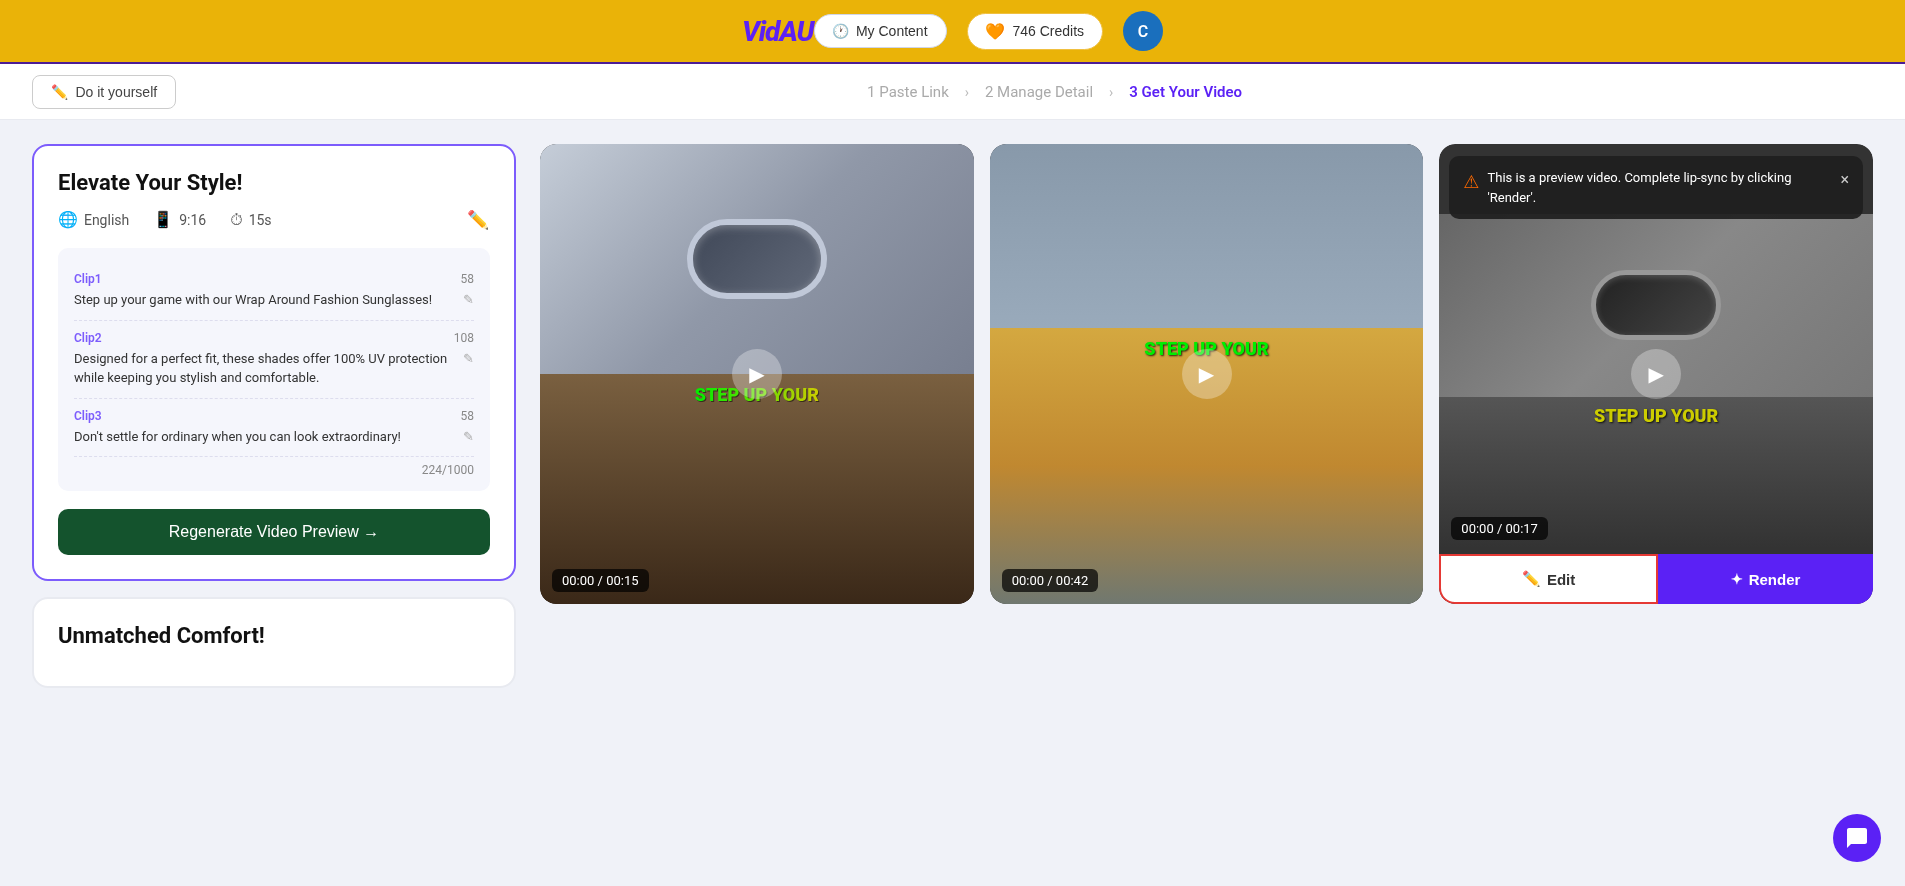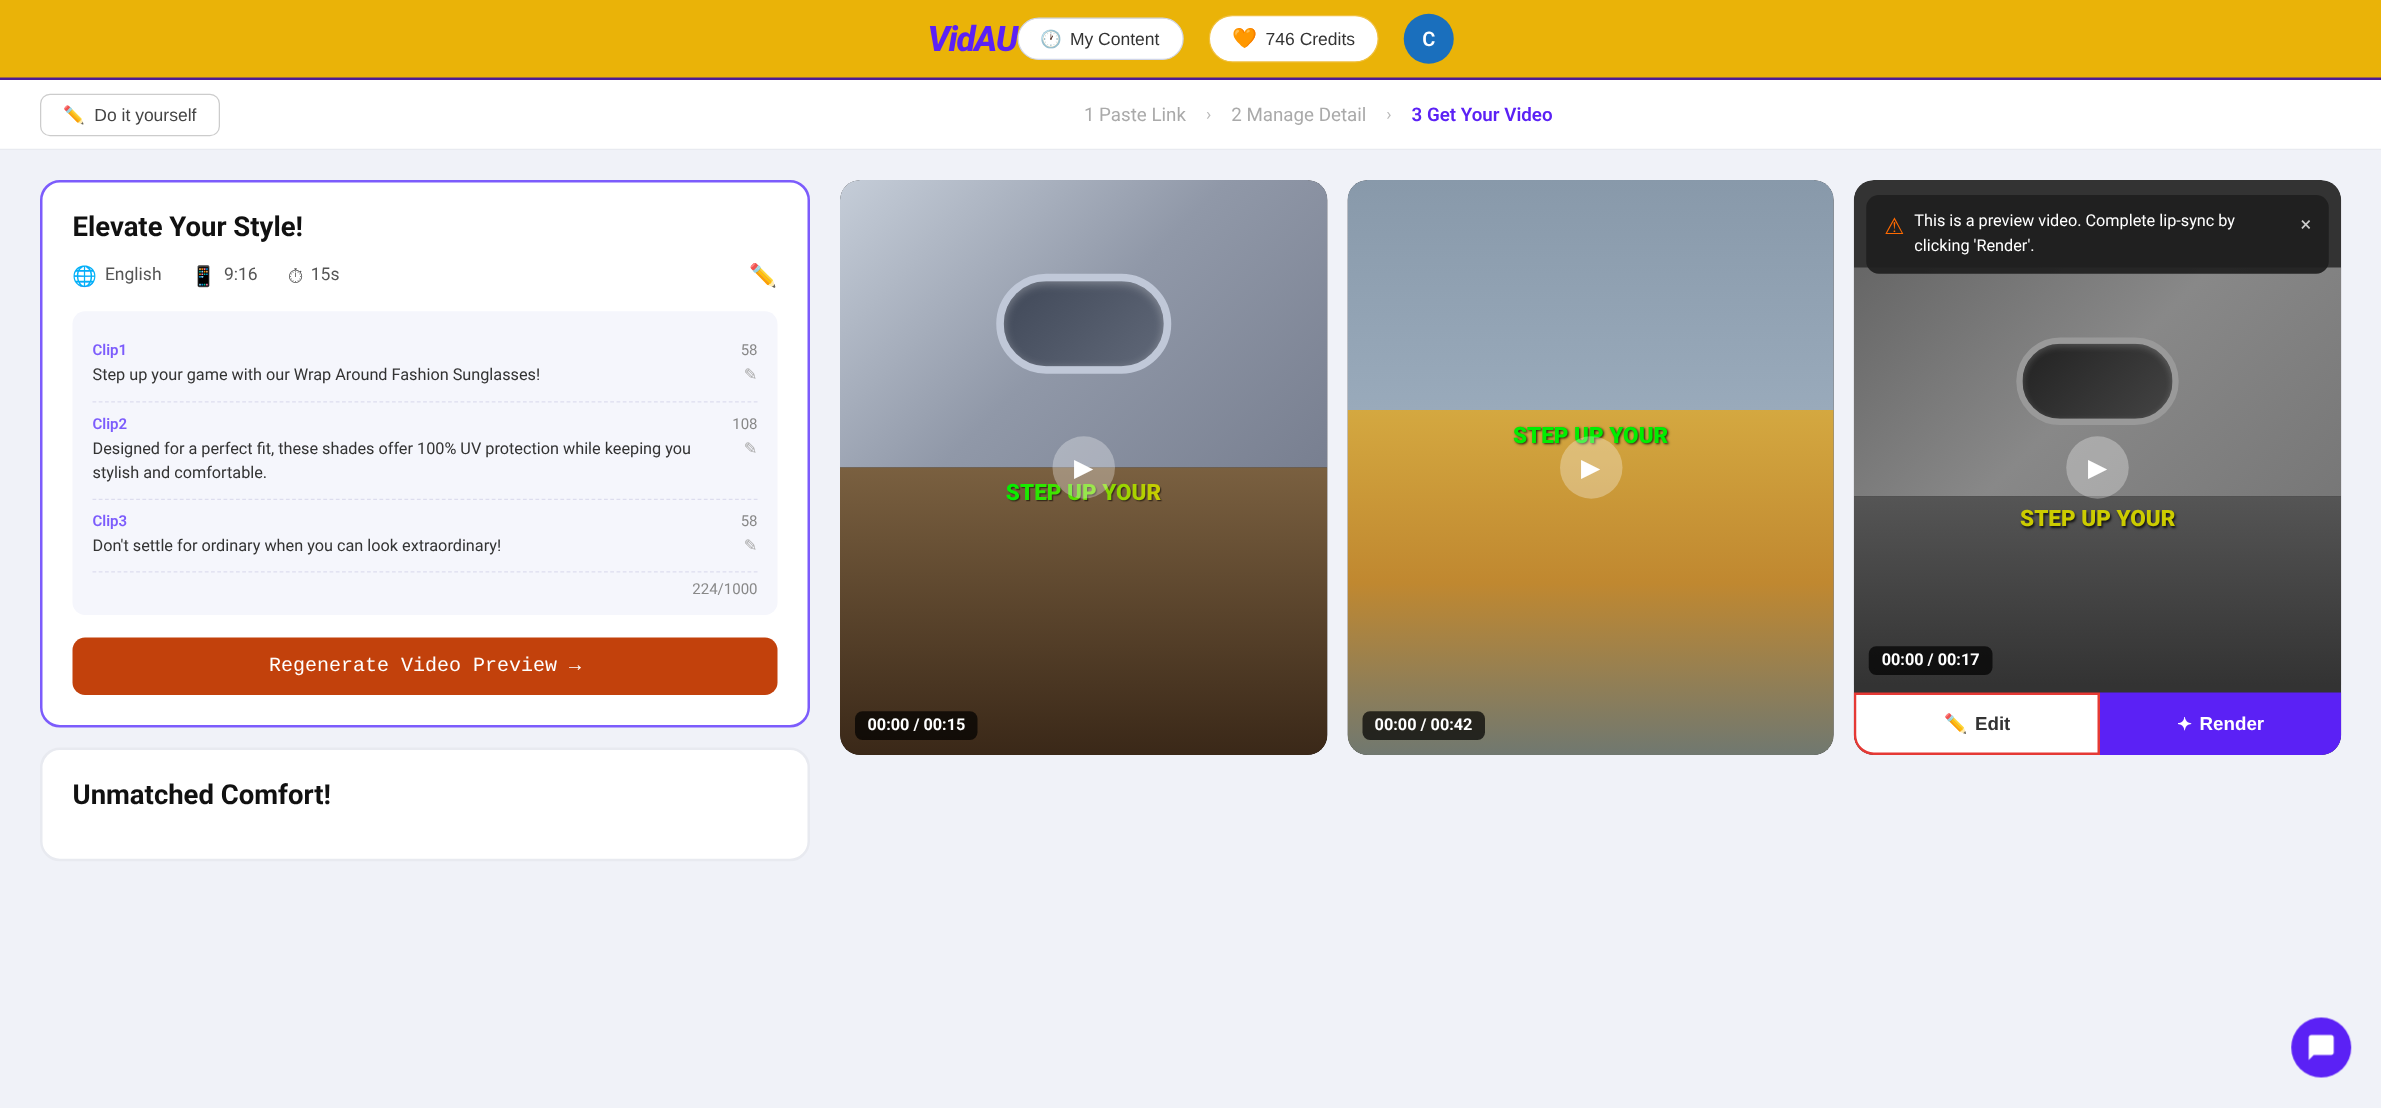--- a/index.html
+++ b/index.html
@@ -119,21 +119,21 @@
     
     .main-content {
       display: flex;
       padding: 24px 32px;
       gap: 24px;
       align-items: flex-start;
     }
 
     
     .left-panel {
-      width: 616px;
+      width: 484px;
       flex-shrink: 0;
       display: flex;
       flex-direction: column;
       gap: 16px;
     }
     .script-card {
       background: #fff;
       border: 2px solid #7c5cfc;
       border-radius: 16px;
       padding: 24px;
@@ -193,32 +193,31 @@
     }
     .char-count {
       text-align: right;
       font-size: 12px;
       color: #888;
       margin-top: 6px;
     }
     .regen-btn {
       width: 100%;
       padding: 14px;
-      background: #c2410c;
+      background: #14532d;
       color: #fff;
       border: none;
       border-radius: 10px;
       font-size: 16px;
       font-weight: 500;
       cursor: pointer;
       display: flex;
       align-items: center;
       justify-content: center;
       gap: 8px;
-      font-family: Liberation Mono, monospace;
     }
 
     .script-card-2 {
       background: #fff;
       border: 2px solid #e8eaf0;
       border-radius: 16px;
       padding: 24px;
     }
 
     
@@ -252,21 +251,20 @@
     }
     .video-timer {
       position: absolute;
       bottom: 12px;
       left: 12px;
       background: rgba(0,0,0,0.7);
       color: #fff;
       padding: 4px 10px;
       border-radius: 6px;
       font-size: 13px;
-      font-weight: bold;
     }
 
     
     .preview-tooltip {
       position: absolute;
       top: 12px;
       left: 10px;
       right: 10px;
       background: rgba(30,30,30,0.92);
       border-radius: 10px;

